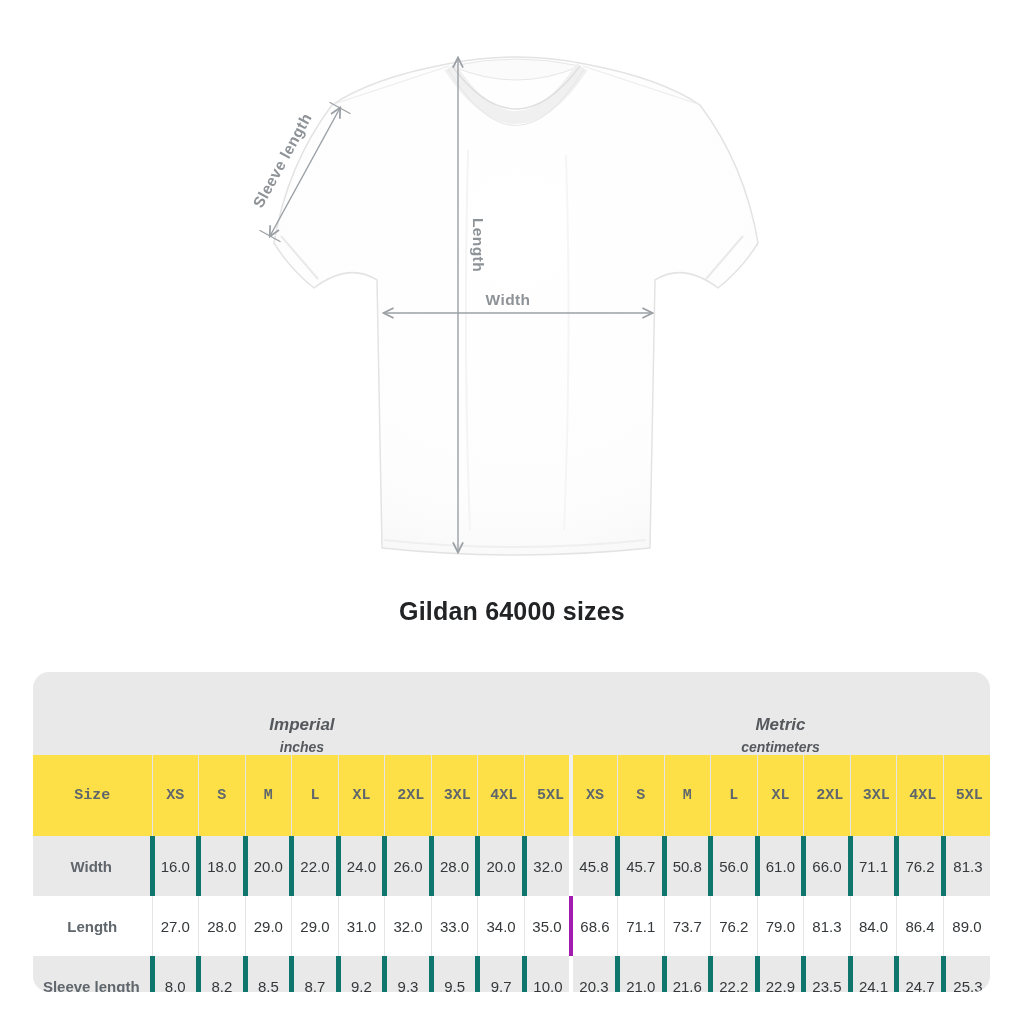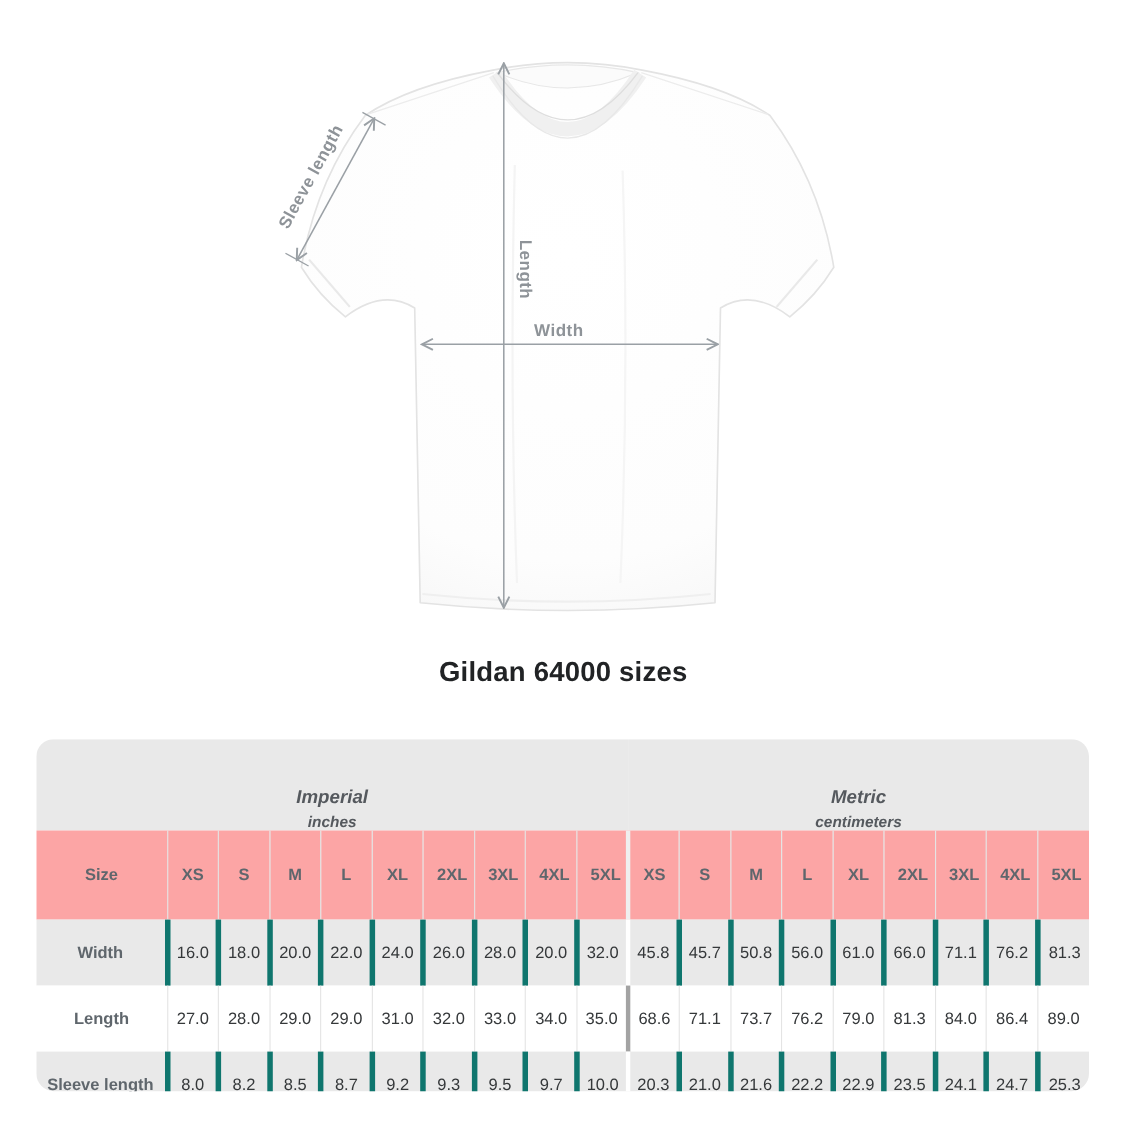--- a/index.html
+++ b/index.html
@@ -10,33 +10,33 @@
          font-size:25px;font-weight:bold;color:#212325;letter-spacing:.2px;}
   .subtitle{position:absolute;top:634px;left:0;width:100%;text-align:center;margin:0;
             font-style:italic;font-size:15.5px;color:#4e5256;}
   .table-wrap{position:absolute;left:33px;top:672px;width:957px;height:320px;
               border-radius:16px;overflow:hidden;}
   table{width:100%;height:100%;border-collapse:collapse;table-layout:fixed;}
   col.size-col{width:119px;}
   tr.group-row th{background:#e9e9e9;height:83px;vertical-align:middle;text-align:center;padding:0;}
   .gname{font-size:17px;font-weight:bold;font-style:italic;color:#55595e;margin-top:42px;}
   .gsub{font-size:14px;font-style:italic;color:#55595e;margin-top:4px;}
-  tr.size-row{background:#fca5a5;}
+  tr.size-row{background:#fde047;font-family:Liberation Mono, monospace;}
   tr.size-row th{height:57px;}
   th.rowlabel{font-size:15px;font-weight:bold;color:#5f666c;text-align:center;padding:0;}
   th.szh{font-size:15px;font-weight:bold;color:#5f666c;text-align:center;padding:12px;
          border-left:1px solid #e4e4e4;}
   td.val{font-size:15px;color:#35383a;text-align:center;padding:0;}
   tr.row-gray{background:#e9e9e9;}
   tr.row-white{background:#ffffff;}
   tr.row-gray th.rowlabel,tr.row-white th.rowlabel{height:60px;}
   tr.row-white td.val{border-left:1px solid #e4e4e4;}
   tr.row-gray td.val{border-left:5px solid #0f766e;}
   tr.size-row th.mstart{border-left:4px solid #efefef;}
-  tr.row-white td.mstart{border-left:4px solid #a3a3a3;}
+  tr.row-white td.mstart{border-left:4px solid #a21caf;}
   tr.row-gray td.mstart{border-left:4px solid #ffffff;}
   .dim-label{font-size:15.5px;font-weight:bold;fill:#8e9398;letter-spacing:.4px;}
 </style>
 </head>
 <body>
 
 <div class="page">
 
   <svg class="shirt-svg" width="1024" height="600" viewBox="0 0 1024 600" xmlns="http://www.w3.org/2000/svg">
     <defs>

